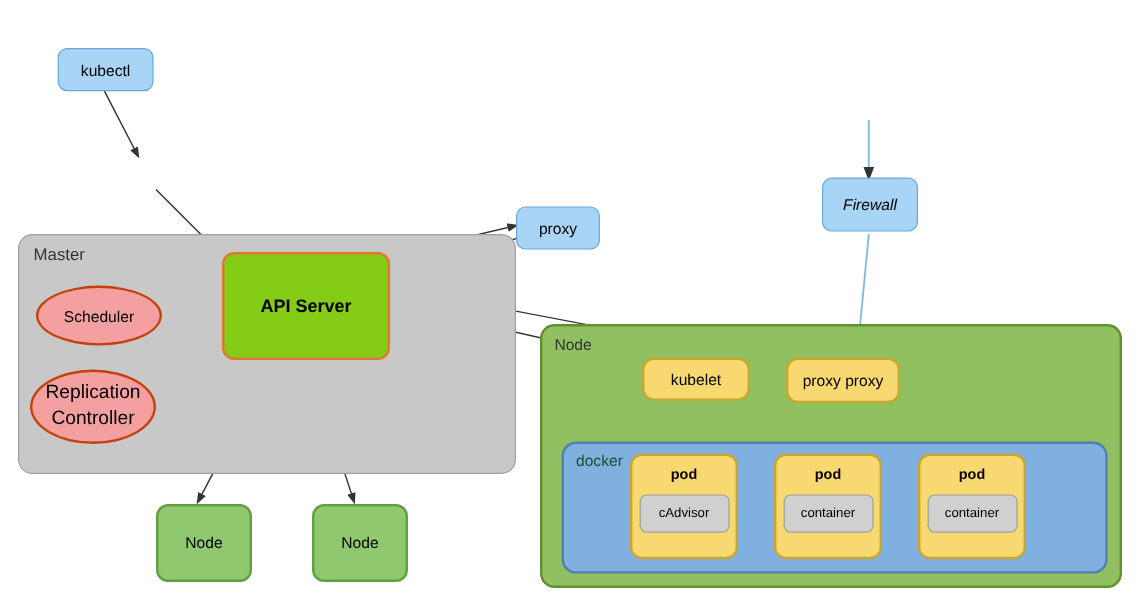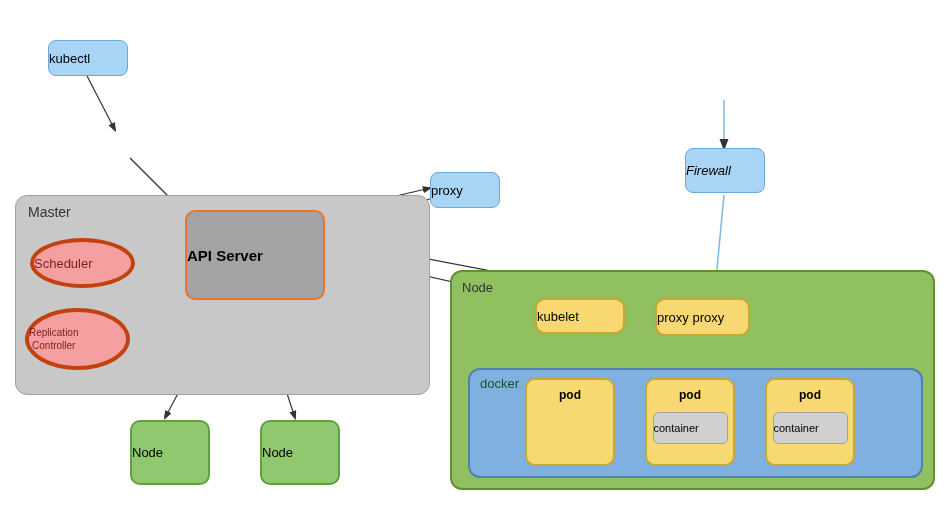--- a/index.html
+++ b/index.html
@@ -15,39 +15,39 @@
     .diagram {
       position: relative;
       width: 949px;
       height: 506px;
     }
     .node-box {
       position: absolute;
       border-radius: 8px;
       display: flex;
       align-items: center;
-      justify-content: flex-start;
+      justify-content: center;
       text-align: center;
     }
     .blue-rect {
       background: #a8d4f5;
       border: 1px solid #6aa8d8;
       color: #000;
     }
     .orange-rect {
-      background: #a3a3a3;
+      background: #84cc16;
       border: 2px solid #e07830;
       border-radius: 10px;
       color: #000;
     }
     .salmon-oval {
       background: #f4a0a0;
-      border: 4px solid #c2410c;
+      border: 2px solid #c2410c;
       border-radius: 50%;
-      color: #7f1d1d;
+      color: #000000;
     }
     .green-rect {
       background: #90c870;
       border: 2px solid #60a040;
       border-radius: 10px;
       color: #000;
     }
     .yellow-rect {
       background: #f8d870;
       border: 2px solid #c8a830;
@@ -158,21 +158,21 @@
 
   <div class="node-box orange-rect" style="left:185px; top:210px; width:140px; height:90px;">
     <span style="font-size:15px; font-weight:bold;">API Server</span>
   </div>
 
   <div class="node-box salmon-oval" style="left:30px; top:238px; width:105px; height:50px;">
     <span>Scheduler</span>
   </div>
 
   <div class="node-box salmon-oval" style="left:25px; top:308px; width:105px; height:62px;">
-    <span style="font-size:10px; line-height:1.3;">Replication<br>Controller</span>
+    <span style="font-size:16px; line-height:1.3;">Replication<br>Controller</span>
   </div>
 
   <div class="node-box green-rect" style="left:130px; top:420px; width:80px; height:65px;">
     <span>Node</span>
   </div>
 
   <div class="node-box green-rect" style="left:260px; top:420px; width:80px; height:65px;">
     <span>Node</span>
   </div>
 
@@ -192,20 +192,23 @@
   <div class="node-box yellow-rect" style="left:655px; top:298px; width:95px; height:38px;">
     <span>proxy proxy</span>
   </div>
 
   <div class="docker-bg" style="left:468px; top:368px; width:455px; height:110px;">
     <span class="label-text" style="position:absolute; top:6px; left:10px; font-size:13px; color:#14532d;">docker</span>
   </div>
 
   <div class="node-box yellow-rect" style="left:525px; top:378px; width:90px; height:88px; flex-direction:column; gap:6px; justify-content:flex-start; padding-top:8px;">
     <span style="font-size:12px; font-weight:bold;">pod</span>
+    <div class="node-box gray-rect" style="position:relative; width:75px; height:32px; border-radius:6px; margin-top:4px;">
+      <span style="font-size:11px;">cAdvisor</span>
+    </div>
   </div>
 
   <div class="node-box yellow-rect" style="left:645px; top:378px; width:90px; height:88px; flex-direction:column; gap:6px; justify-content:flex-start; padding-top:8px;">
     <span style="font-size:12px; font-weight:bold;">pod</span>
     <div class="node-box gray-rect" style="position:relative; width:75px; height:32px; border-radius:6px; margin-top:4px;">
       <span style="font-size:11px;">container</span>
     </div>
   </div>
 
   <div class="node-box yellow-rect" style="left:765px; top:378px; width:90px; height:88px; flex-direction:column; gap:6px; justify-content:flex-start; padding-top:8px;">

